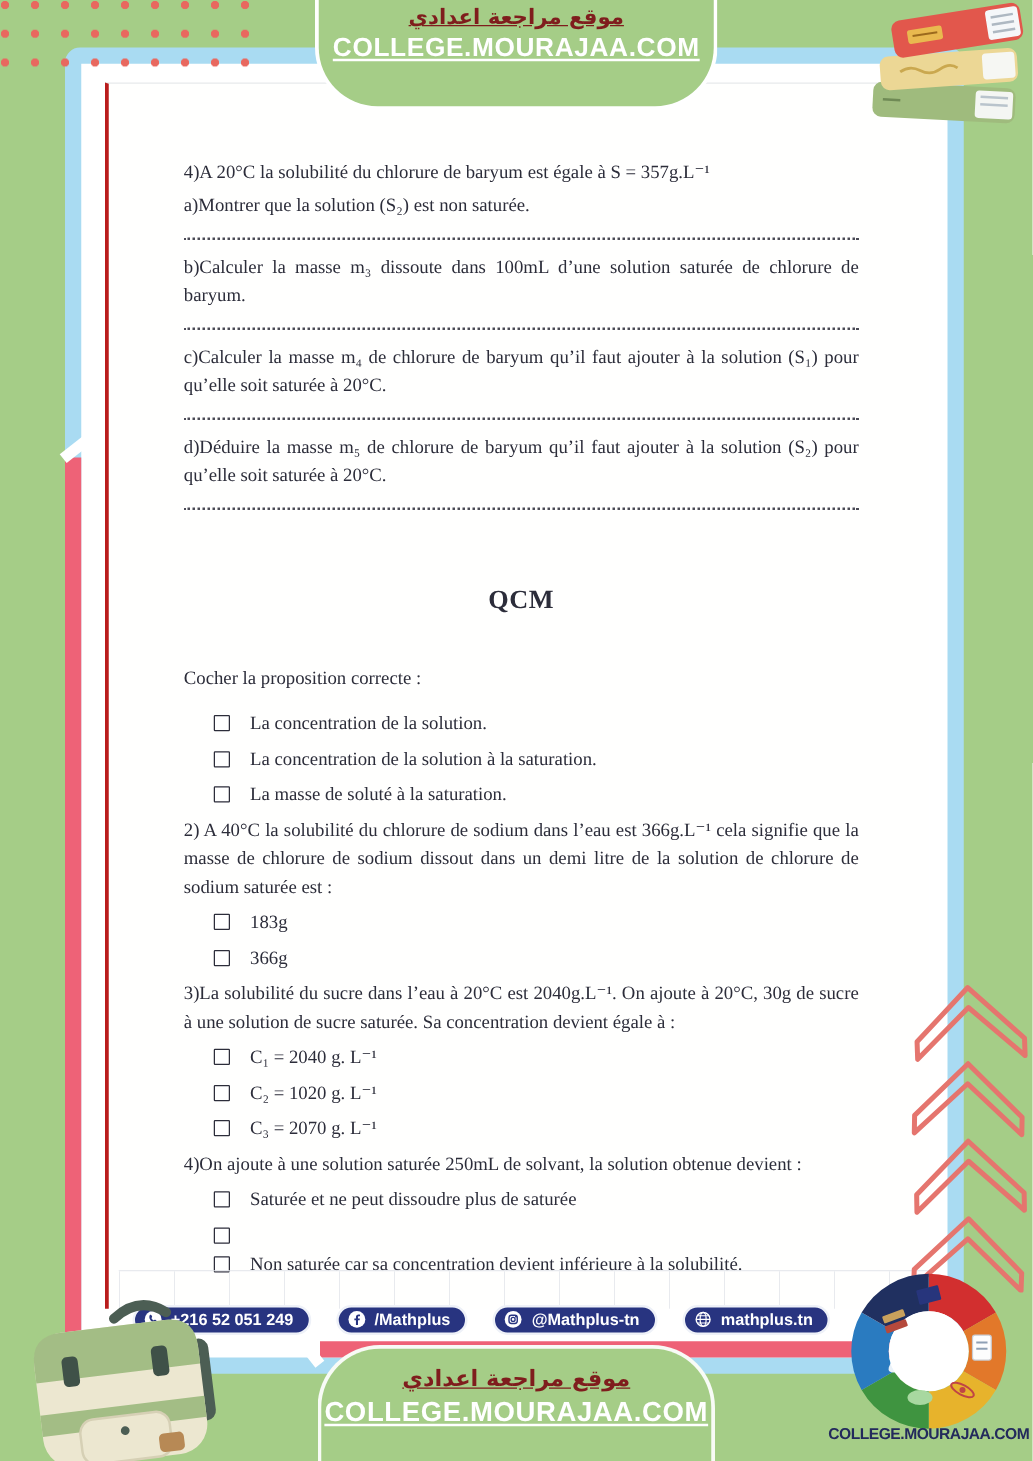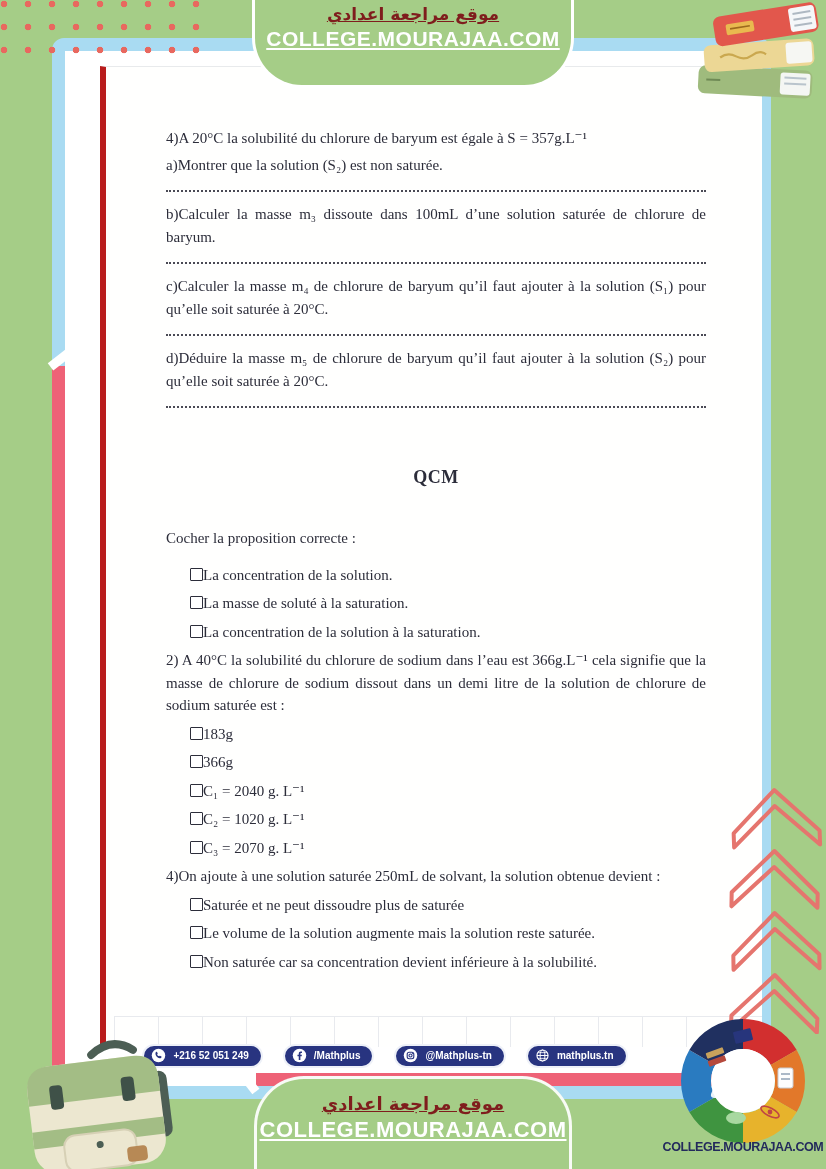--- a/index.html
+++ b/index.html
@@ -54,52 +54,52 @@
     font-size:17px;text-decoration:underline;line-height:1.25;
   }
   .url-line{
     font-family:"Liberation Sans",sans-serif;font-weight:bold;color:#ffffff;
     font-size:21px;text-decoration:underline;letter-spacing:.5px;line-height:1.3;
   }
   .banner-bottom .ar-line{font-size:18px;}
   .banner-bottom .url-line{font-size:22px;}
   
   .page{
-    position:absolute;left:100px;top:66px;width:656px;height:980px;z-index:3;
-    background:#fffffe;border-left:6px solid #b91c1c;border-top:1px solid #e8eaec;text-decoration:underline;
+    position:absolute;left:84px;top:66px;width:656px;height:980px;z-index:3;
+    background:#fffffe;border-left:3px solid #b91c1c;border-top:1px solid #e8eaec;text-decoration:underline;
   }
   .page-bottom-grid{
     position:absolute;left:8px;right:0;bottom:0;height:30px;opacity:.75;
     border-top:1px solid #e1e4e9;
     background:repeating-linear-gradient(90deg,#e1e4e9 0 1px,transparent 1px 44px);
   }
   .content{
     position:absolute;left:0;top:0;right:0;
     padding:56px 56px 0 60px;box-sizing:border-box;
     font-family:"Liberation Serif","DejaVu Serif",serif;
     font-size:15px;color:#2c2d3a;line-height:1.5;
   }
   .q{margin:4px 0;text-align:justify;}
   .dots{border-bottom:2.5px dotted #4a4a55;height:9px;margin:5px 0 11px;}
-  .qcm-title{text-align:center;font-weight:bold;font-size:18px;margin:56px 0 36px;letter-spacing:.5px;}
+  .qcm-title{text-align:center;font-weight:bold;font-size:21px;margin:56px 0 36px;letter-spacing:.5px;}
   .instruction{margin:0 0 14px;}
   .stem{margin:4px 0 2px;text-align:justify;}
-  .opt{display:flex;align-items:flex-start;margin:6px 0 6px 24px;text-align:center;}
+  .opt{display:flex;align-items:flex-start;gap:16px;margin:6px 0 6px 24px;text-align:center;}
   .cb{width:11px;height:11px;border:1.6px solid #2c2d3a;border-radius:1px;flex:none;margin-top:4px;background:#fff;}
   
   .badges{
     position:absolute;left:0;right:56px;top:1044px;z-index:8;
     display:flex;justify-content:center;gap:20px;
   }
   .badge{
     display:flex;align-items:center;gap:7px;
     background:#283480;color:#ffffff;
     border:2px solid #eef1f8;border-radius:13px;
     padding:2px 12px 3px 7px;
-    font-family:"Liberation Sans",sans-serif;font-weight:bold;font-size:10px;
+    font-family:"Liberation Sans",sans-serif;font-weight:bold;font-size:13px;
     white-space:nowrap;
   }
   .badge svg{width:15px;height:15px;flex:none;}
   
   .chevrons{position:absolute;left:724px;top:784px;width:102px;height:250px;z-index:7;}
   
   .books{position:absolute;left:686px;top:2px;width:140px;height:106px;z-index:6;}
   .backpack{position:absolute;left:2px;top:1040px;width:212px;height:129px;z-index:10;overflow:hidden;}
   .logo{position:absolute;left:660px;top:1016px;width:166px;height:153px;z-index:10;text-align:center;}
   .logo svg{width:130px;height:130px;display:block;margin:0 auto;}
@@ -161,58 +161,58 @@
 
     <div class="qcm-title">QCM</div>
     <p class="instruction">Cocher la proposition correcte :</p>
 
     <div class="opt">
       <span class="cb"></span>
       <span>La concentration de la solution.</span>
     </div>
     <div class="opt">
       <span class="cb"></span>
+      <span>La concentration de la solution à la saturation.</span>
+    </div>
+    <div class="opt">
+      <span class="cb"></span>
       <span>La masse de soluté à la saturation.</span>
     </div>
-    <div class="opt">
-      <span class="cb"></span>
-      <span>La concentration de la solution à la saturation.</span>
-    </div>
 
     <p class="stem">2) A 40°C la solubilité du chlorure de sodium dans l’eau est 366g.L⁻¹ cela signifie que la masse de chlorure de sodium dissout dans un demi litre de la solution de chlorure de sodium saturée est :</p>
     <div class="opt">
       <span class="cb"></span>
       <span>183g</span>
     </div>
     <div class="opt">
       <span class="cb"></span>
       <span>366g</span>
     </div>
 
+    <p class="stem">3)La solubilité du sucre dans l’eau à 20°C est 2040g.L⁻¹. On ajoute à 20°C, 30g de sucre à une solution de sucre saturée. Sa concentration devient égale à :</p>
     <div class="opt">
       <span class="cb"></span>
       <span>C₁ = 2040 g. L⁻¹</span>
     </div>
     <div class="opt">
       <span class="cb"></span>
       <span>C₂ = 1020 g. L⁻¹</span>
     </div>
     <div class="opt">
       <span class="cb"></span>
       <span>C₃ = 2070 g. L⁻¹</span>
     </div>
 
     <p class="stem">4)On ajoute à une solution saturée 250mL de solvant, la solution obtenue devient :</p>
     <div class="opt">
       <span class="cb"></span>
       <span>Saturée et ne peut dissoudre plus de saturée</span>
     </div>
     <div class="opt">
       <span class="cb"></span>
-      <span>Le volume de la solution augmente mais la solution reste saturée.</span>
     </div>
     <div class="opt">
       <span class="cb"></span>
       <span>Non saturée car sa concentration devient inférieure à la solubilité.</span>
     </div>
   </div>
   <div class="page-bottom-grid"></div>
 </div>
 
 <div class="badges">

